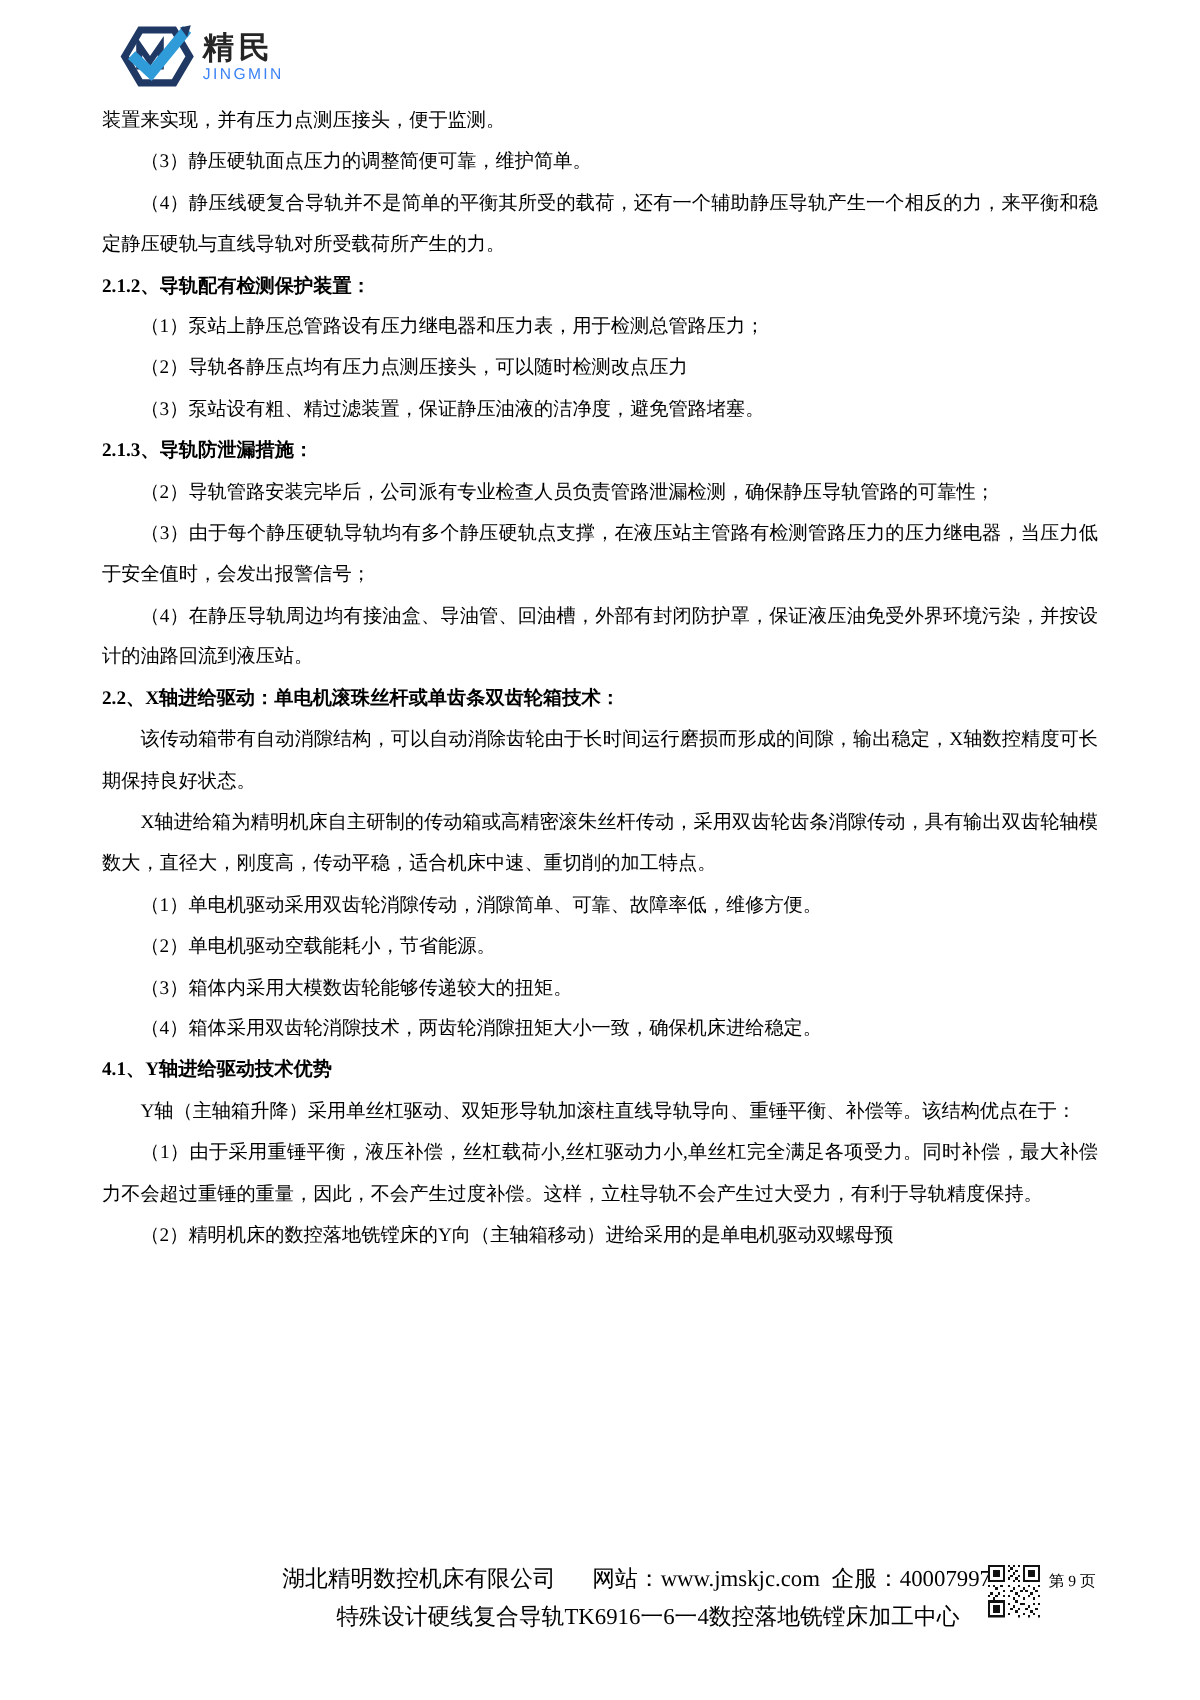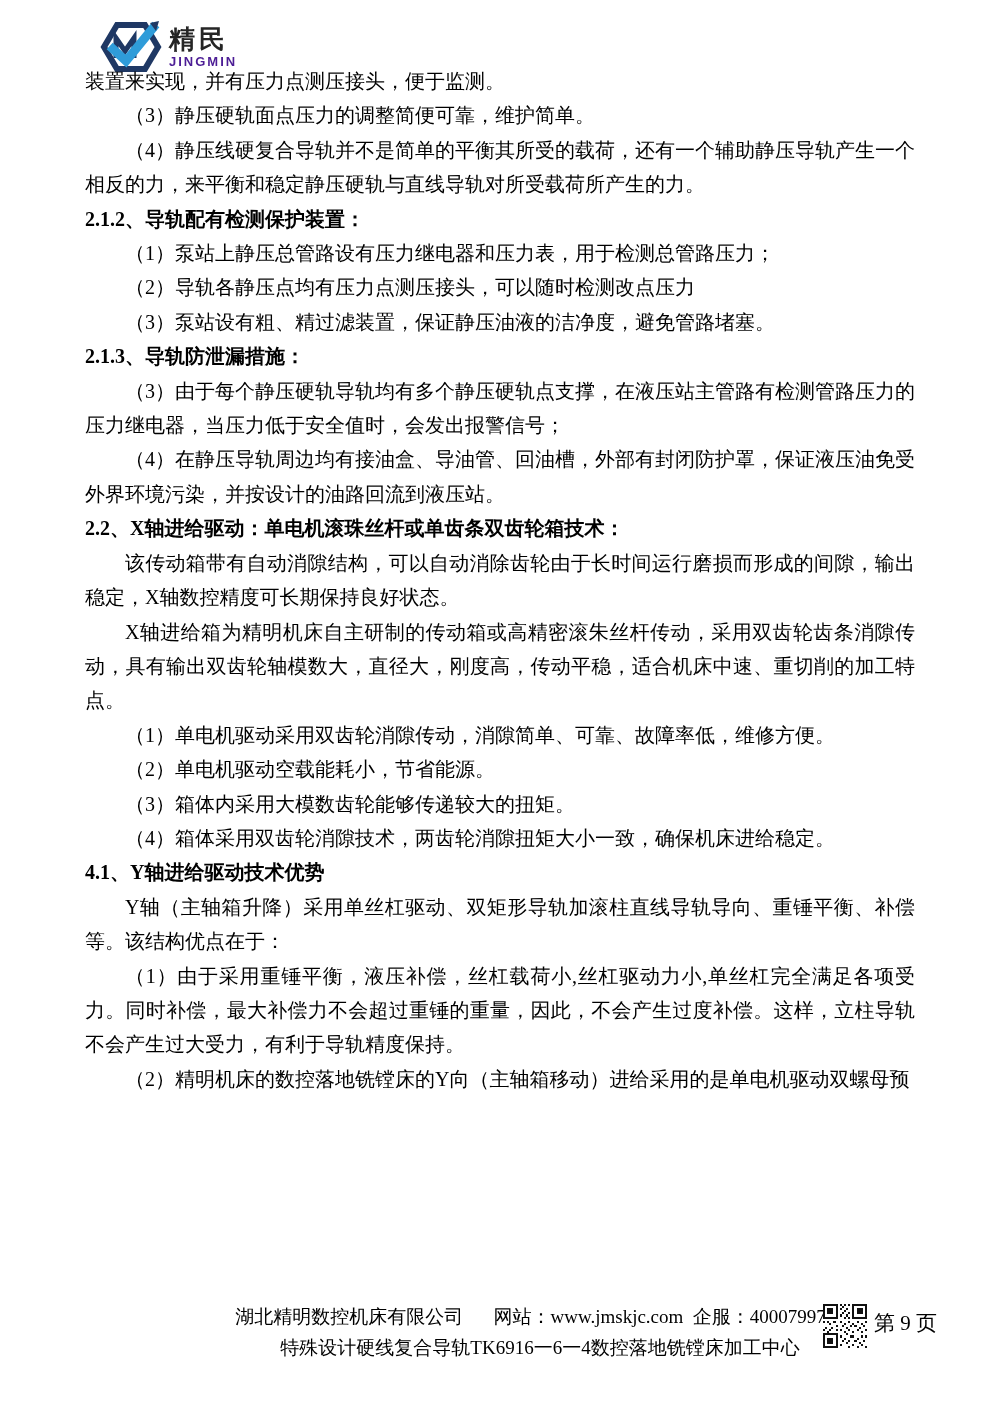--- a/index.html
+++ b/index.html
@@ -29,32 +29,32 @@
   .brand-cn {
     font-family: "Liberation Sans", sans-serif;
     font-size: 26px;
     font-weight: 700;
     color: #252525;
     letter-spacing: 4px;
   }
   .brand-en {
     font-family: "Liberation Sans", sans-serif;
     font-size: 13px;
-    font-weight: 700;
-    color: #4c1d95;
+    font-weight: 400;
+    color: #3b82f6;
     letter-spacing: 2px;
     margin-top: 3px;
   }
   
   .content {
     position: absolute;
     left: 85px;
-    top: 64px;
+    top: 84px;
     width: 830px;
-    font-size: 20px;
+    font-size: 16px;
     line-height: 34.4px;
   }
   .para { margin: 0; text-align: justify; }
   .para.item, .para.body { text-indent: 2em; }
   .para.heading { font-weight: 700; }
   
   .footer {
     position: absolute;
     left: 0;
     top: 1301px;
@@ -71,21 +71,21 @@
     left: 823px;
     top: 1304px;
     width: 44px;
     height: 44px;
   }
   .qr svg { display: block; width: 44px; height: 44px; }
   .page-label {
     position: absolute;
     left: 874px;
     top: 1309px;
-    font-size: 21px;
+    font-size: 13px;
     white-space: nowrap;
   }
 </style>
 </head>
 <body>
 
 <div class="page">
 
   <div class="logo">
     <span class="logo-mark">
@@ -104,20 +104,21 @@
 
   <div class="content" id="content">
       <p class="para cont">装置来实现，并有压力点测压接头，便于监测。</p>
       <p class="para item">（3）静压硬轨面点压力的调整简便可靠，维护简单。</p>
       <p class="para item">（4）静压线硬复合导轨并不是简单的平衡其所受的载荷，还有一个辅助静压导轨产生一个相反的力，来平衡和稳定静压硬轨与直线导轨对所受载荷所产生的力。</p>
       <p class="para heading">2.1.2、导轨配有检测保护装置：</p>
       <p class="para item">（1）泵站上静压总管路设有压力继电器和压力表，用于检测总管路压力；</p>
       <p class="para item">（2）导轨各静压点均有压力点测压接头，可以随时检测改点压力</p>
       <p class="para item">（3）泵站设有粗、精过滤装置，保证静压油液的洁净度，避免管路堵塞。</p>
       <p class="para heading">2.1.3、导轨防泄漏措施：</p>
+      <p class="para item">（2）导轨管路安装完毕后，公司派有专业检查人员负责管路泄漏检测，确保静压导轨管路的可靠性；</p>
       <p class="para item">（3）由于每个静压硬轨导轨均有多个静压硬轨点支撑，在液压站主管路有检测管路压力的压力继电器，当压力低于安全值时，会发出报警信号；</p>
       <p class="para item">（4）在静压导轨周边均有接油盒、导油管、回油槽，外部有封闭防护罩，保证液压油免受外界环境污染，并按设计的油路回流到液压站。</p>
       <p class="para heading">2.2、X轴进给驱动：单电机滚珠丝杆或单齿条双齿轮箱技术：</p>
       <p class="para body">该传动箱带有自动消隙结构，可以自动消除齿轮由于长时间运行磨损而形成的间隙，输出稳定，X轴数控精度可长期保持良好状态。</p>
       <p class="para body">X轴进给箱为精明机床自主研制的传动箱或高精密滚朱丝杆传动，采用双齿轮齿条消隙传动，具有输出双齿轮轴模数大，直径大，刚度高，传动平稳，适合机床中速、重切削的加工特点。</p>
       <p class="para item">（1）单电机驱动采用双齿轮消隙传动，消隙简单、可靠、故障率低，维修方便。</p>
       <p class="para item">（2）单电机驱动空载能耗小，节省能源。</p>
       <p class="para item">（3）箱体内采用大模数齿轮能够传递较大的扭矩。</p>
       <p class="para item">（4）箱体采用双齿轮消隙技术，两齿轮消隙扭矩大小一致，确保机床进给稳定。</p>
       <p class="para heading">4.1、Y轴进给驱动技术优势</p>

